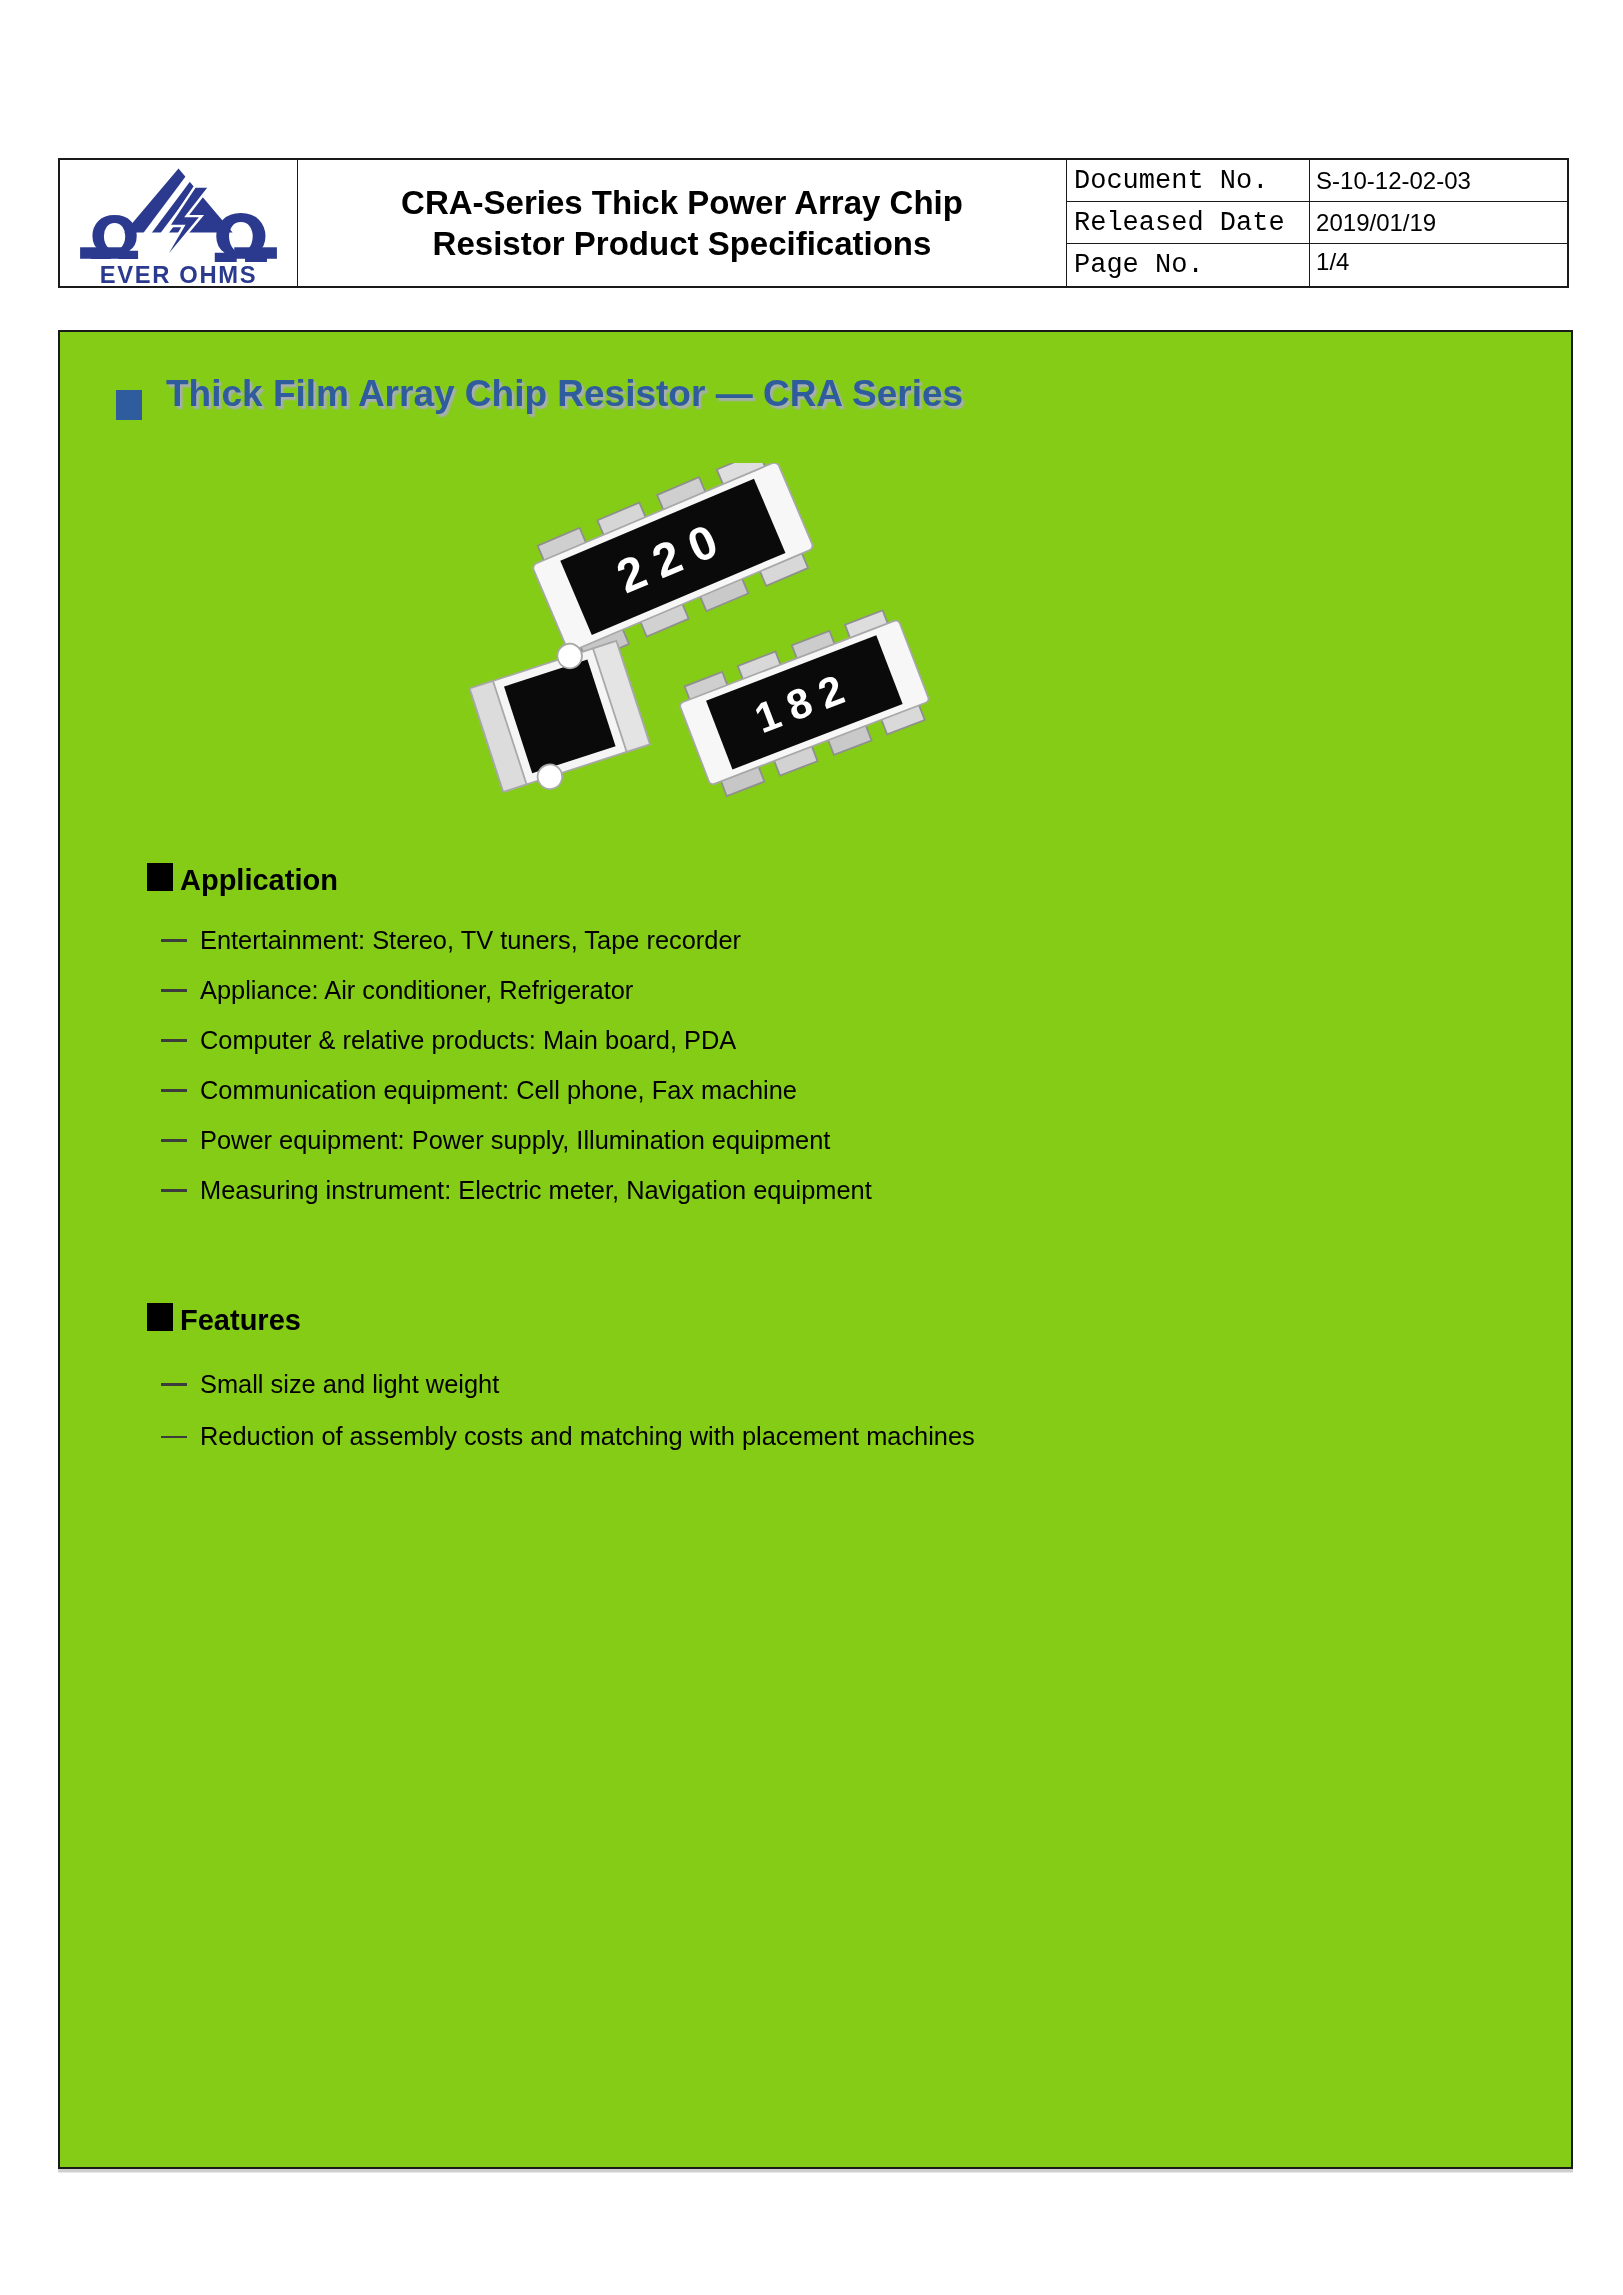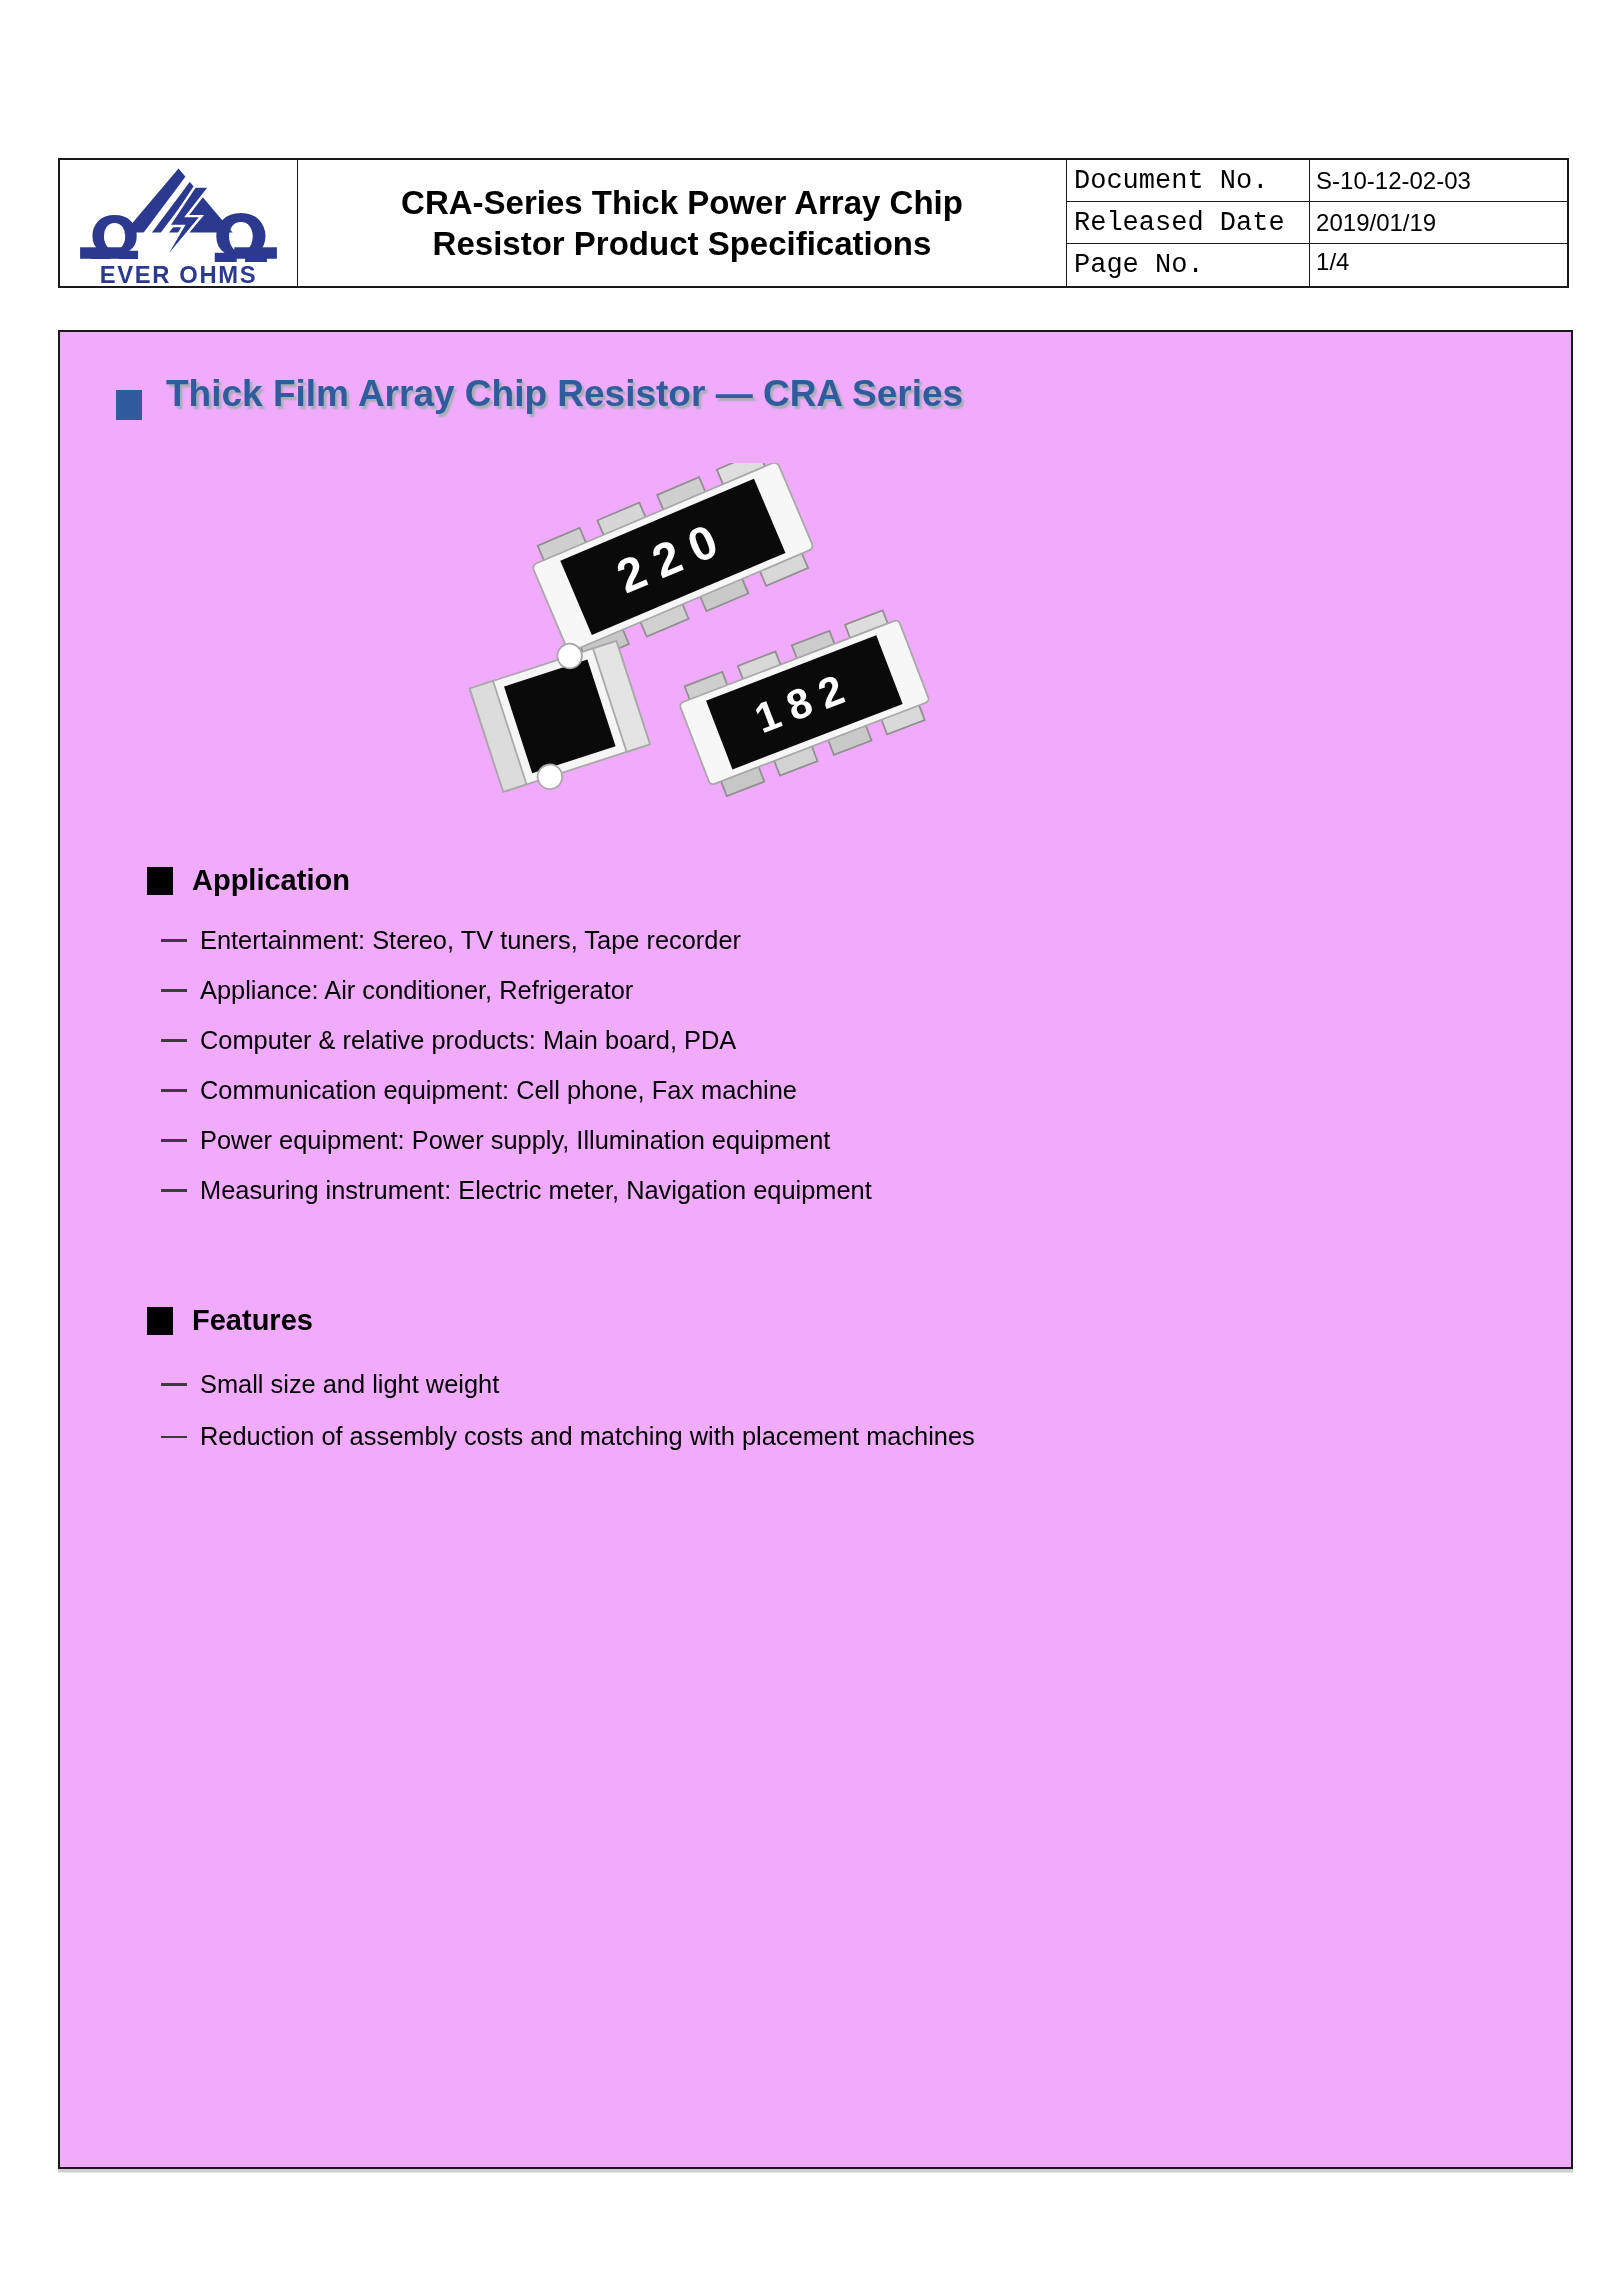--- a/index.html
+++ b/index.html
@@ -25,36 +25,36 @@
   .hlabel{grid-column:3;border-right:1.8px solid #1a1a1a;border-bottom:1.8px solid #1a1a1a;
     font-family:"Liberation Mono","DejaVu Sans Mono",monospace;font-size:27px;
     display:flex;align-items:center;padding-left:7px;white-space:nowrap;box-sizing:border-box;}
   .hvalue{grid-column:4;border-bottom:1.8px solid #1a1a1a;
     font-size:24px;display:flex;align-items:center;padding-left:6.1px;box-sizing:border-box;}
   .row3{border-bottom:none;}
   .hvalue.small{font-size:24px;align-items:flex-start;padding-top:3.5px;}
   
   .main-box{
     position:absolute;left:58px;top:330px;width:1515px;height:1839px;
-    border:2.6px solid #1a1a1a;background:#f0abfc;box-sizing:border-box;
+    border:2.6px solid #1a1a1a;background:#84cc16;box-sizing:border-box;
     box-shadow:0 3.5px 0 #cfcfcf;
   }
   .doc-heading{position:absolute;left:0;top:39px;width:100%;}
   .blue-bullet{position:absolute;left:56px;top:19px;width:26px;height:30px;background:#2e5c9c;}
   .doc-heading-text{
     position:absolute;left:106px;top:0;
     font-size:37px;font-weight:bold;color:#2e5c9c;line-height:46px;white-space:nowrap;
     text-shadow:2.6px 2.6px 1.8px #a8adb5;
   }
   .chips-svg{position:absolute;left:399px;top:131px;}
   
   .section{position:absolute;left:0;width:100%;}
   .sec-app{top:524px;}
   .sec-feat{top:964px;}
-  .sec-head{position:absolute;left:87px;top:7px;display:flex;align-items:center;gap:19px;}
+  .sec-head{position:absolute;left:87px;top:7px;display:flex;gap:7px;}
   .black-bullet{width:26px;height:28px;background:#000;flex:0 0 auto;}
   .sec-title{font-size:29px;font-weight:bold;line-height:35px;white-space:nowrap;}
   .sec-list{position:absolute;left:93px;list-style:none;margin:8px;padding:0;}
   .sec-app .sec-list{top:63px;}
   .sec-feat .sec-list{top:67px;}
   .sec-list li{display:flex;align-items:flex-start;margin-bottom:23px;}
   .sec-feat .sec-list li{margin-bottom:25.4px;}
   .dash{width:26px;height:2.6px;background:#3c3c3c;margin-top:12.3px;flex:0 0 auto;}
   .li-text{margin-left:13px;font-size:25.4px;line-height:27px;white-space:nowrap;}
 </style>

